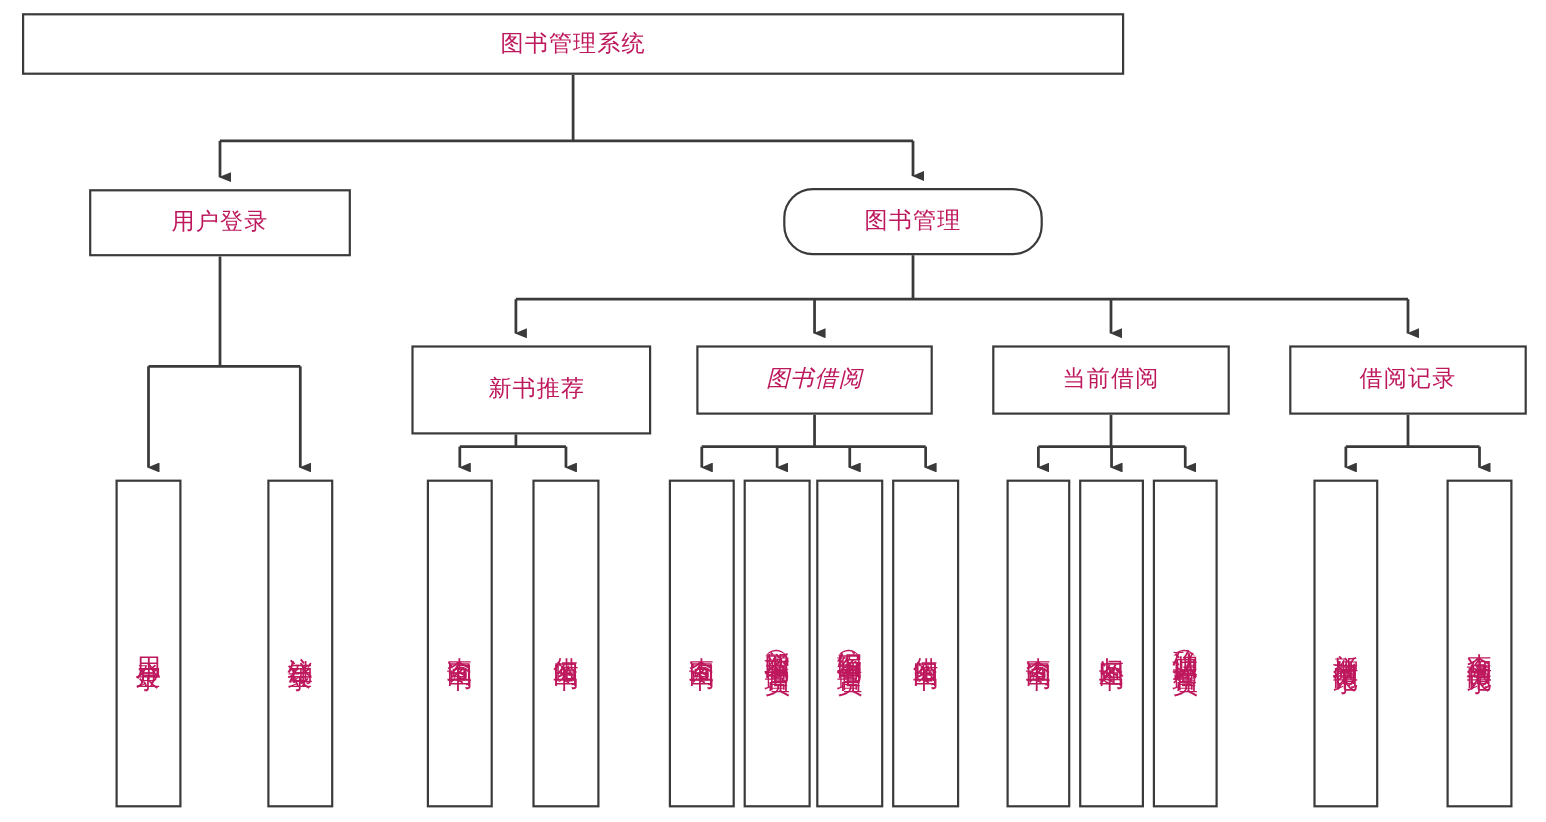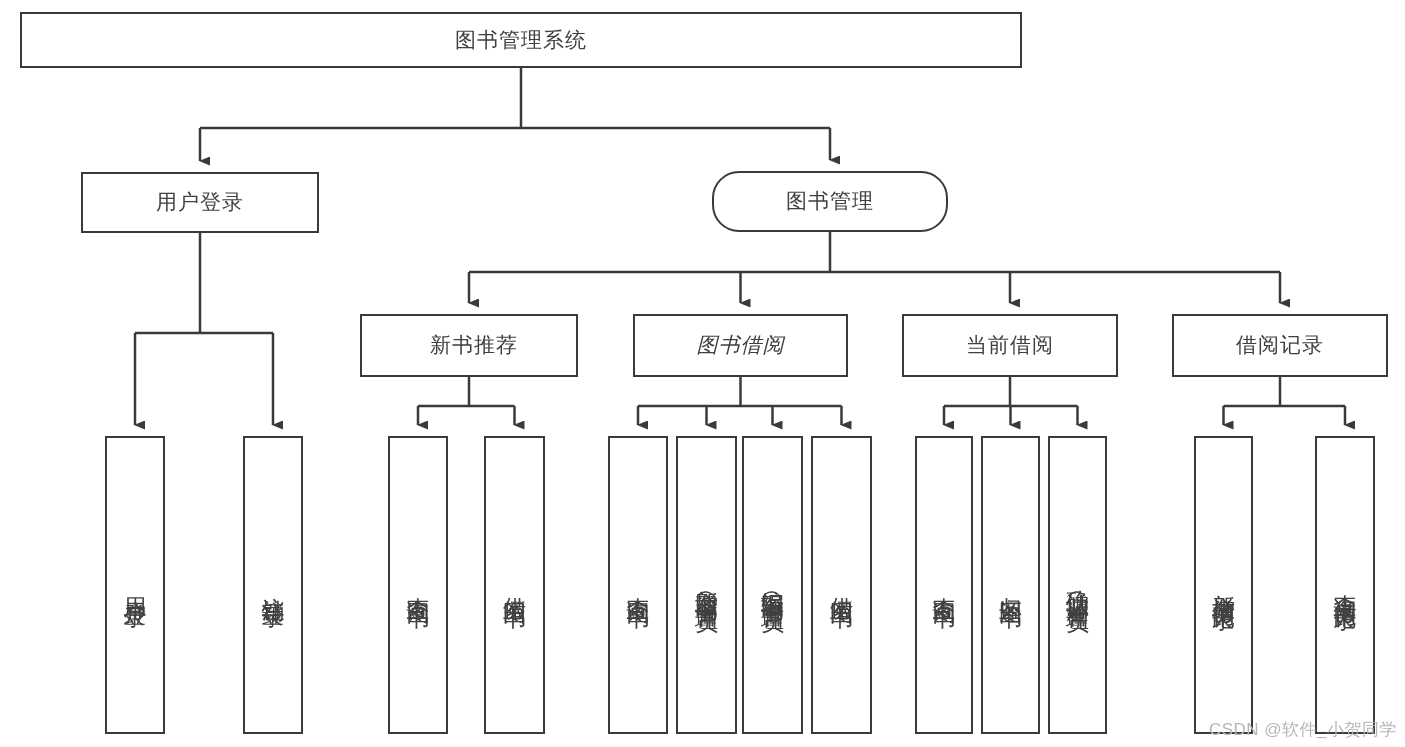--- a/index.html
+++ b/index.html
@@ -28,21 +28,21 @@
     pointer-events: none;
   }
   .node {
     position: absolute;
     box-sizing: border-box;
     background: #ffffff;
     border: 2.5px solid #3a3a3a;
     display: flex;
     align-items: center;
     justify-content: center;
-    color: #404040;
+    color: #be185d;
     text-align: center;
     line-height: 1.08;
   }
   .node.horiz {
     font-size: 21px;
     letter-spacing: 1px;
   }
   .node.vert {
     writing-mode: vertical-rl;
     text-orientation: upright;
@@ -117,21 +117,21 @@
   <div id="node-layer">
       <div class="node horiz" style="left: 20px; top: 12px; width: 1002px; height: 56px;">
         <span class="node-label">图书管理系统</span>
       </div>
       <div class="node horiz" style="left: 81px; top: 172px; width: 238px; height: 61px;">
         <span class="node-label">用户登录</span>
       </div>
       <div class="node horiz" style="left: 712px; top: 171px; width: 236px; height: 61px; border-radius: 27px;">
         <span class="node-label">图书管理</span>
       </div>
-      <div class="node horiz" style="left: 360px; top: 314px; width: 218px; height: 63px; padding-left: 10px;">
+      <div class="node horiz" style="left: 374px; top: 314px; width: 218px; height: 81px; padding-left: 10px;">
         <span class="node-label">新书推荐</span>
       </div>
       <div class="node horiz" style="left: 633px; top: 314px; width: 215px; height: 63px; font-style: italic;">
         <span class="node-label">图书借阅</span>
       </div>
       <div class="node horiz" style="left: 902px; top: 314px; width: 216px; height: 63px; text-align: right;">
         <span class="node-label">当前借阅</span>
       </div>
       <div class="node horiz" style="left: 1172px; top: 314px; width: 216px; height: 63px;">
         <span class="node-label">借阅记录</span>
@@ -169,14 +169,13 @@
       <div class="node vert" style="left: 1048px; top: 436px; width: 59px; height: 298px;">
         <span class="node-label">确认归还（管理员）</span>
       </div>
       <div class="node vert" style="left: 1194px; top: 436px; width: 59px; height: 298px;">
         <span class="node-label">新增借阅记录</span>
       </div>
       <div class="node vert" style="left: 1315px; top: 436px; width: 60px; height: 298px;">
         <span class="node-label">查询借阅记录</span>
       </div>
     </div>
-  <div id="watermark">CSDN @软件_小贺同学</div>
 </div>
 
 </body></html>

